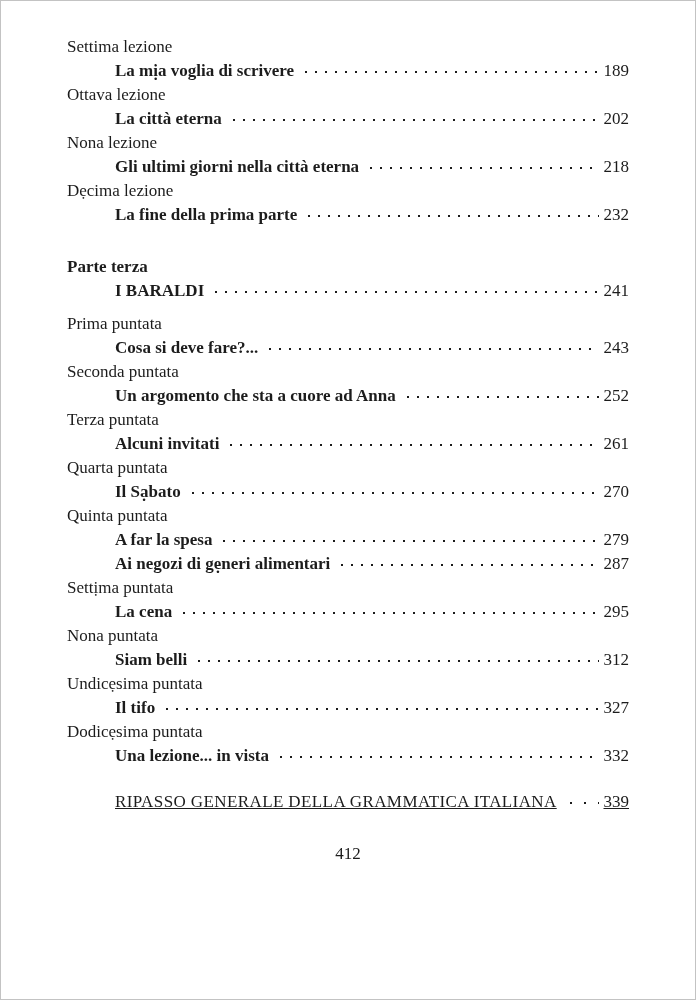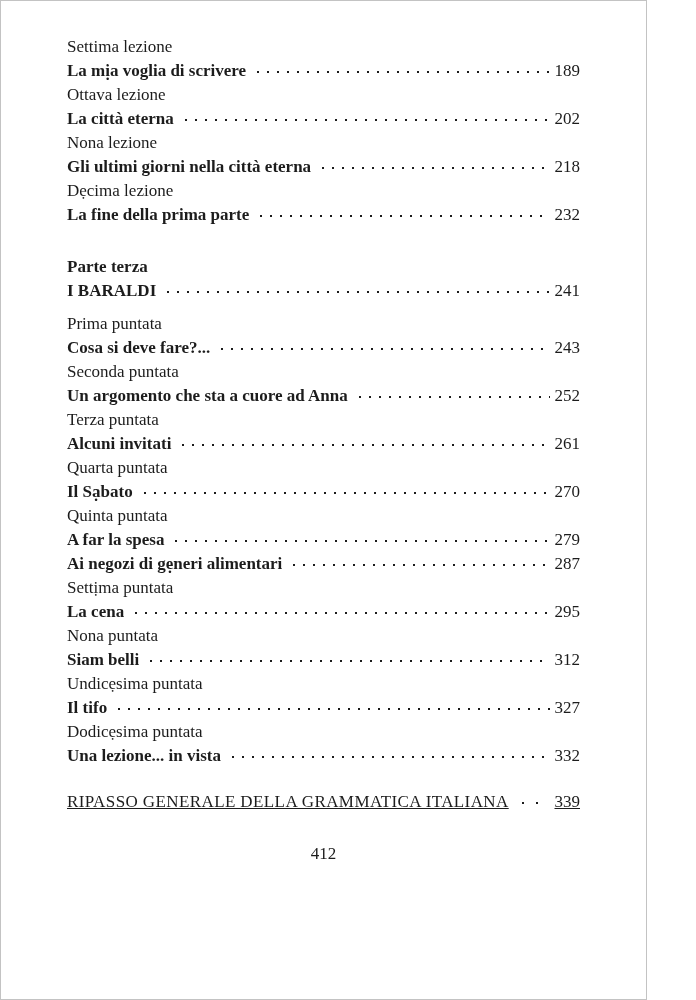--- a/index.html
+++ b/index.html
@@ -2,21 +2,21 @@
 <html><head>
 <meta charset="utf-8">
 <style>
   html, body {
     margin: 0;
     padding: 0;
     background: #ffffff;
   }
   .page {
     position: relative;
-    width: 647px;
+    width: 696px;
     height: 1000px;
     box-sizing: border-box;
     background: #ffffff;
     border: 1px solid #c3c3c3;
     font-family: "Liberation Serif", "DejaVu Serif", serif;
     color: #1c1c1c;
     padding: 34px 66px 0 66px;
     overflow: hidden;
   }
   .toc {
@@ -26,20 +26,21 @@
   .section-heading .entry-label {
     line-height: 24px;
     font-size: 17px;
   }
   .bold { font-weight: bold; }
   .title-row {
     display: flex;
     align-items: baseline;
     line-height: 24px;
     font-size: 17px;
+    margin-left: 48px;
   }
   .entry-title {
     font-weight: bold;
     white-space: nowrap;
   }
   .dots {
     flex: 1 1 auto;
     height: 10px;
     margin: 0 5px 0 7px;
     background-image: radial-gradient(circle, #1c1c1c 1.15px, transparent 1.5px);

